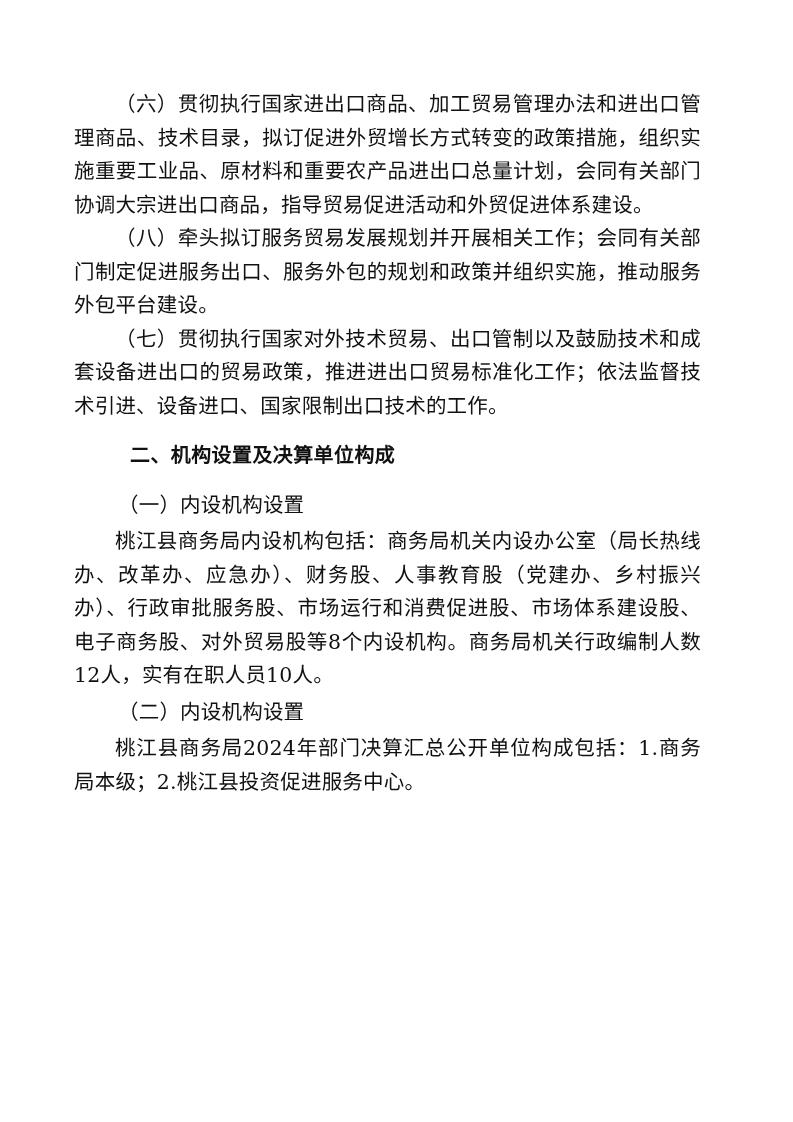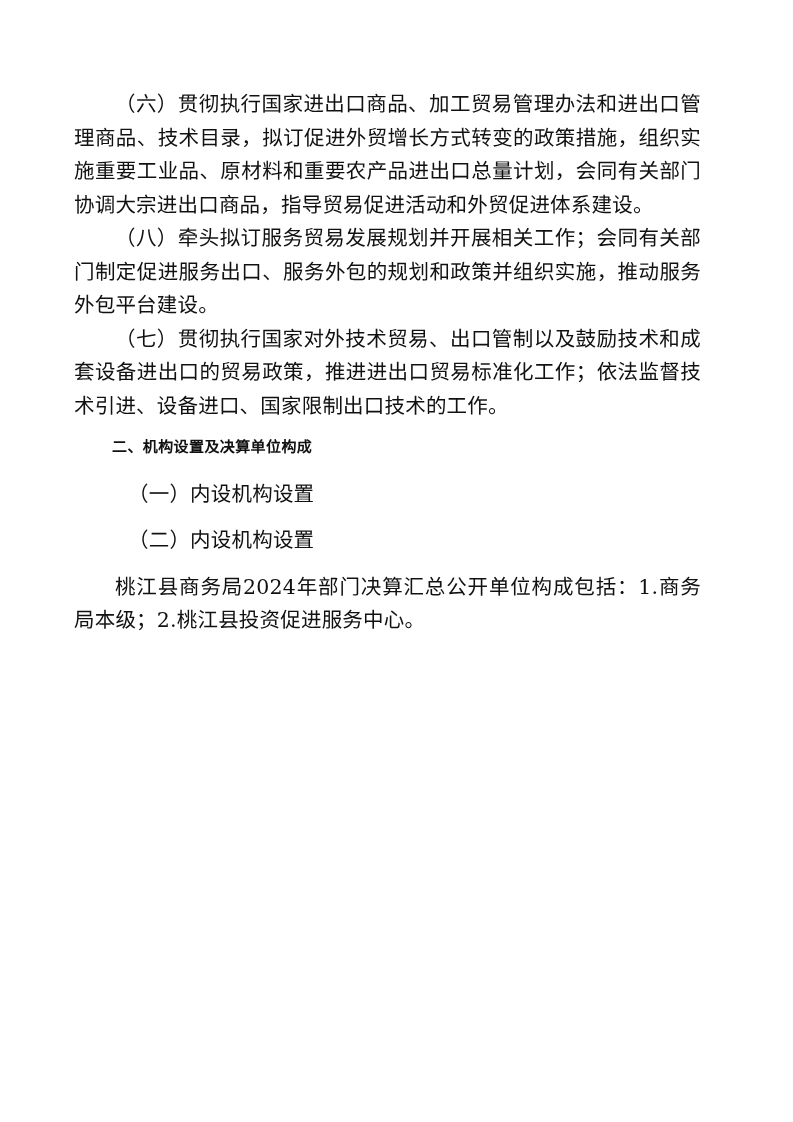--- a/index.html
+++ b/index.html
@@ -30,43 +30,44 @@
     text-justify: inter-ideograph;
     letter-spacing: 0.2px;
   }
   .para {
     margin: 0;
     text-indent: 2em;
     font-size: 20.5px;
     line-height: 33.5px;
   }
   .heading {
-    margin: 8px;
+    margin: 16px;
     text-indent: 2em;
     font-weight: bold;
-    font-size: 15px;
+    font-size: 20px;
     line-height: 33.5px;
     font-family: "DejaVu Sans", "Liberation Sans", sans-serif;
     letter-spacing: 0.4px;
   }
   .subheading {
-    margin: 13px;
+    margin: 3px;
     text-indent: 2em;
     font-size: 20.5px;
     line-height: 33.5px;
   }
 </style>
 </head>
 <body>
 
 <div class="page">
   <div class="doc-body">
 
     <p class="para">（六）贯彻执行国家进出口商品、加工贸易管理办法和进出口管理商品、技术目录，拟订促进外贸增长方式转变的政策措施，组织实施重要工业品、原材料和重要农产品进出口总量计划，会同有关部门协调大宗进出口商品，指导贸易促进活动和外贸促进体系建设。</p>
     <p class="para">（八）牵头拟订服务贸易发展规划并开展相关工作；会同有关部门制定促进服务出口、服务外包的规划和政策并组织实施，推动服务外包平台建设。</p>
     <p class="para">（七）贯彻执行国家对外技术贸易、出口管制以及鼓励技术和成套设备进出口的贸易政策，推进进出口贸易标准化工作；依法监督技术引进、设备进口、国家限制出口技术的工作。</p>
     <p class="heading">二、机构设置及决算单位构成</p>
     <p class="subheading">（一）内设机构设置</p>
+    <p class="para">桃江县商务局内设机构包括：商务局机关内设办公室（局长热线办、改革办、应急办）、财务股、人事教育股（党建办、乡村振兴办）、行政审批服务股、市场运行和消费促进股、市场体系建设股、电子商务股、对外贸易股等8个内设机构。商务局机关行政编制人数12人，实有在职人员10人。</p>
     <p class="subheading">（二）内设机构设置</p>
     <p class="para">桃江县商务局2024年部门决算汇总公开单位构成包括：1.商务局本级；2.桃江县投资促进服务中心。</p>
 
   </div>
 </div>
 
 </body></html>

